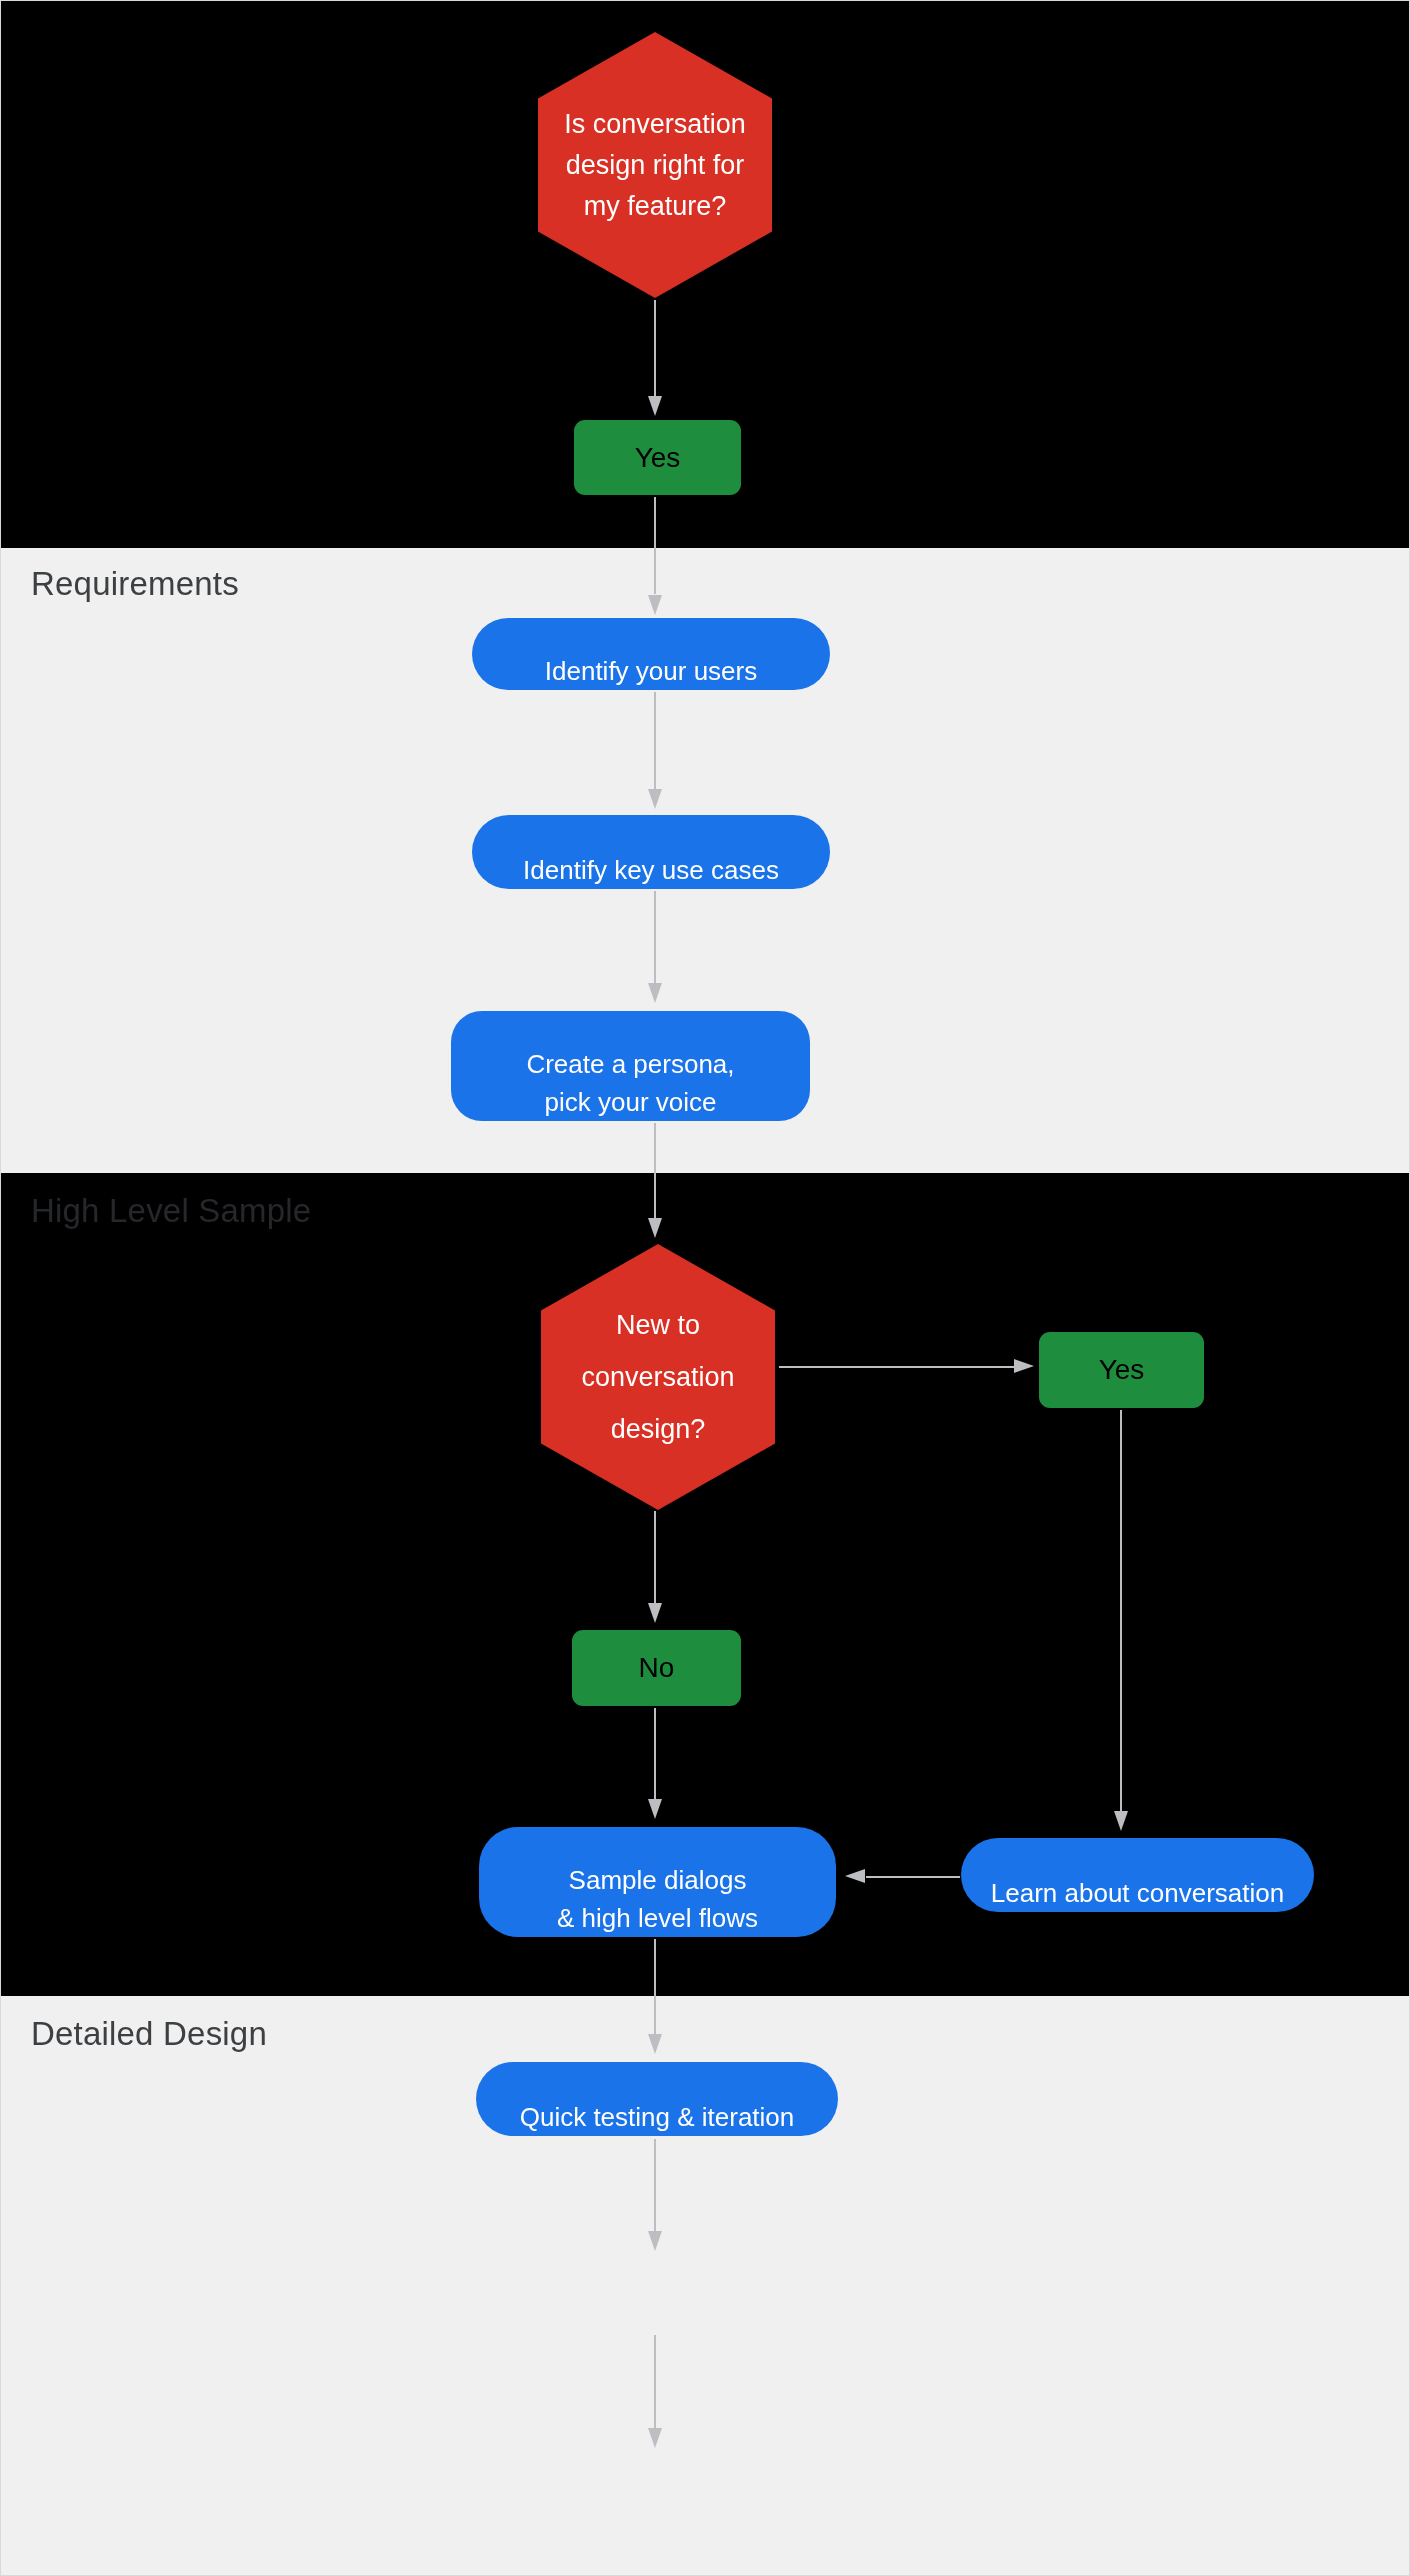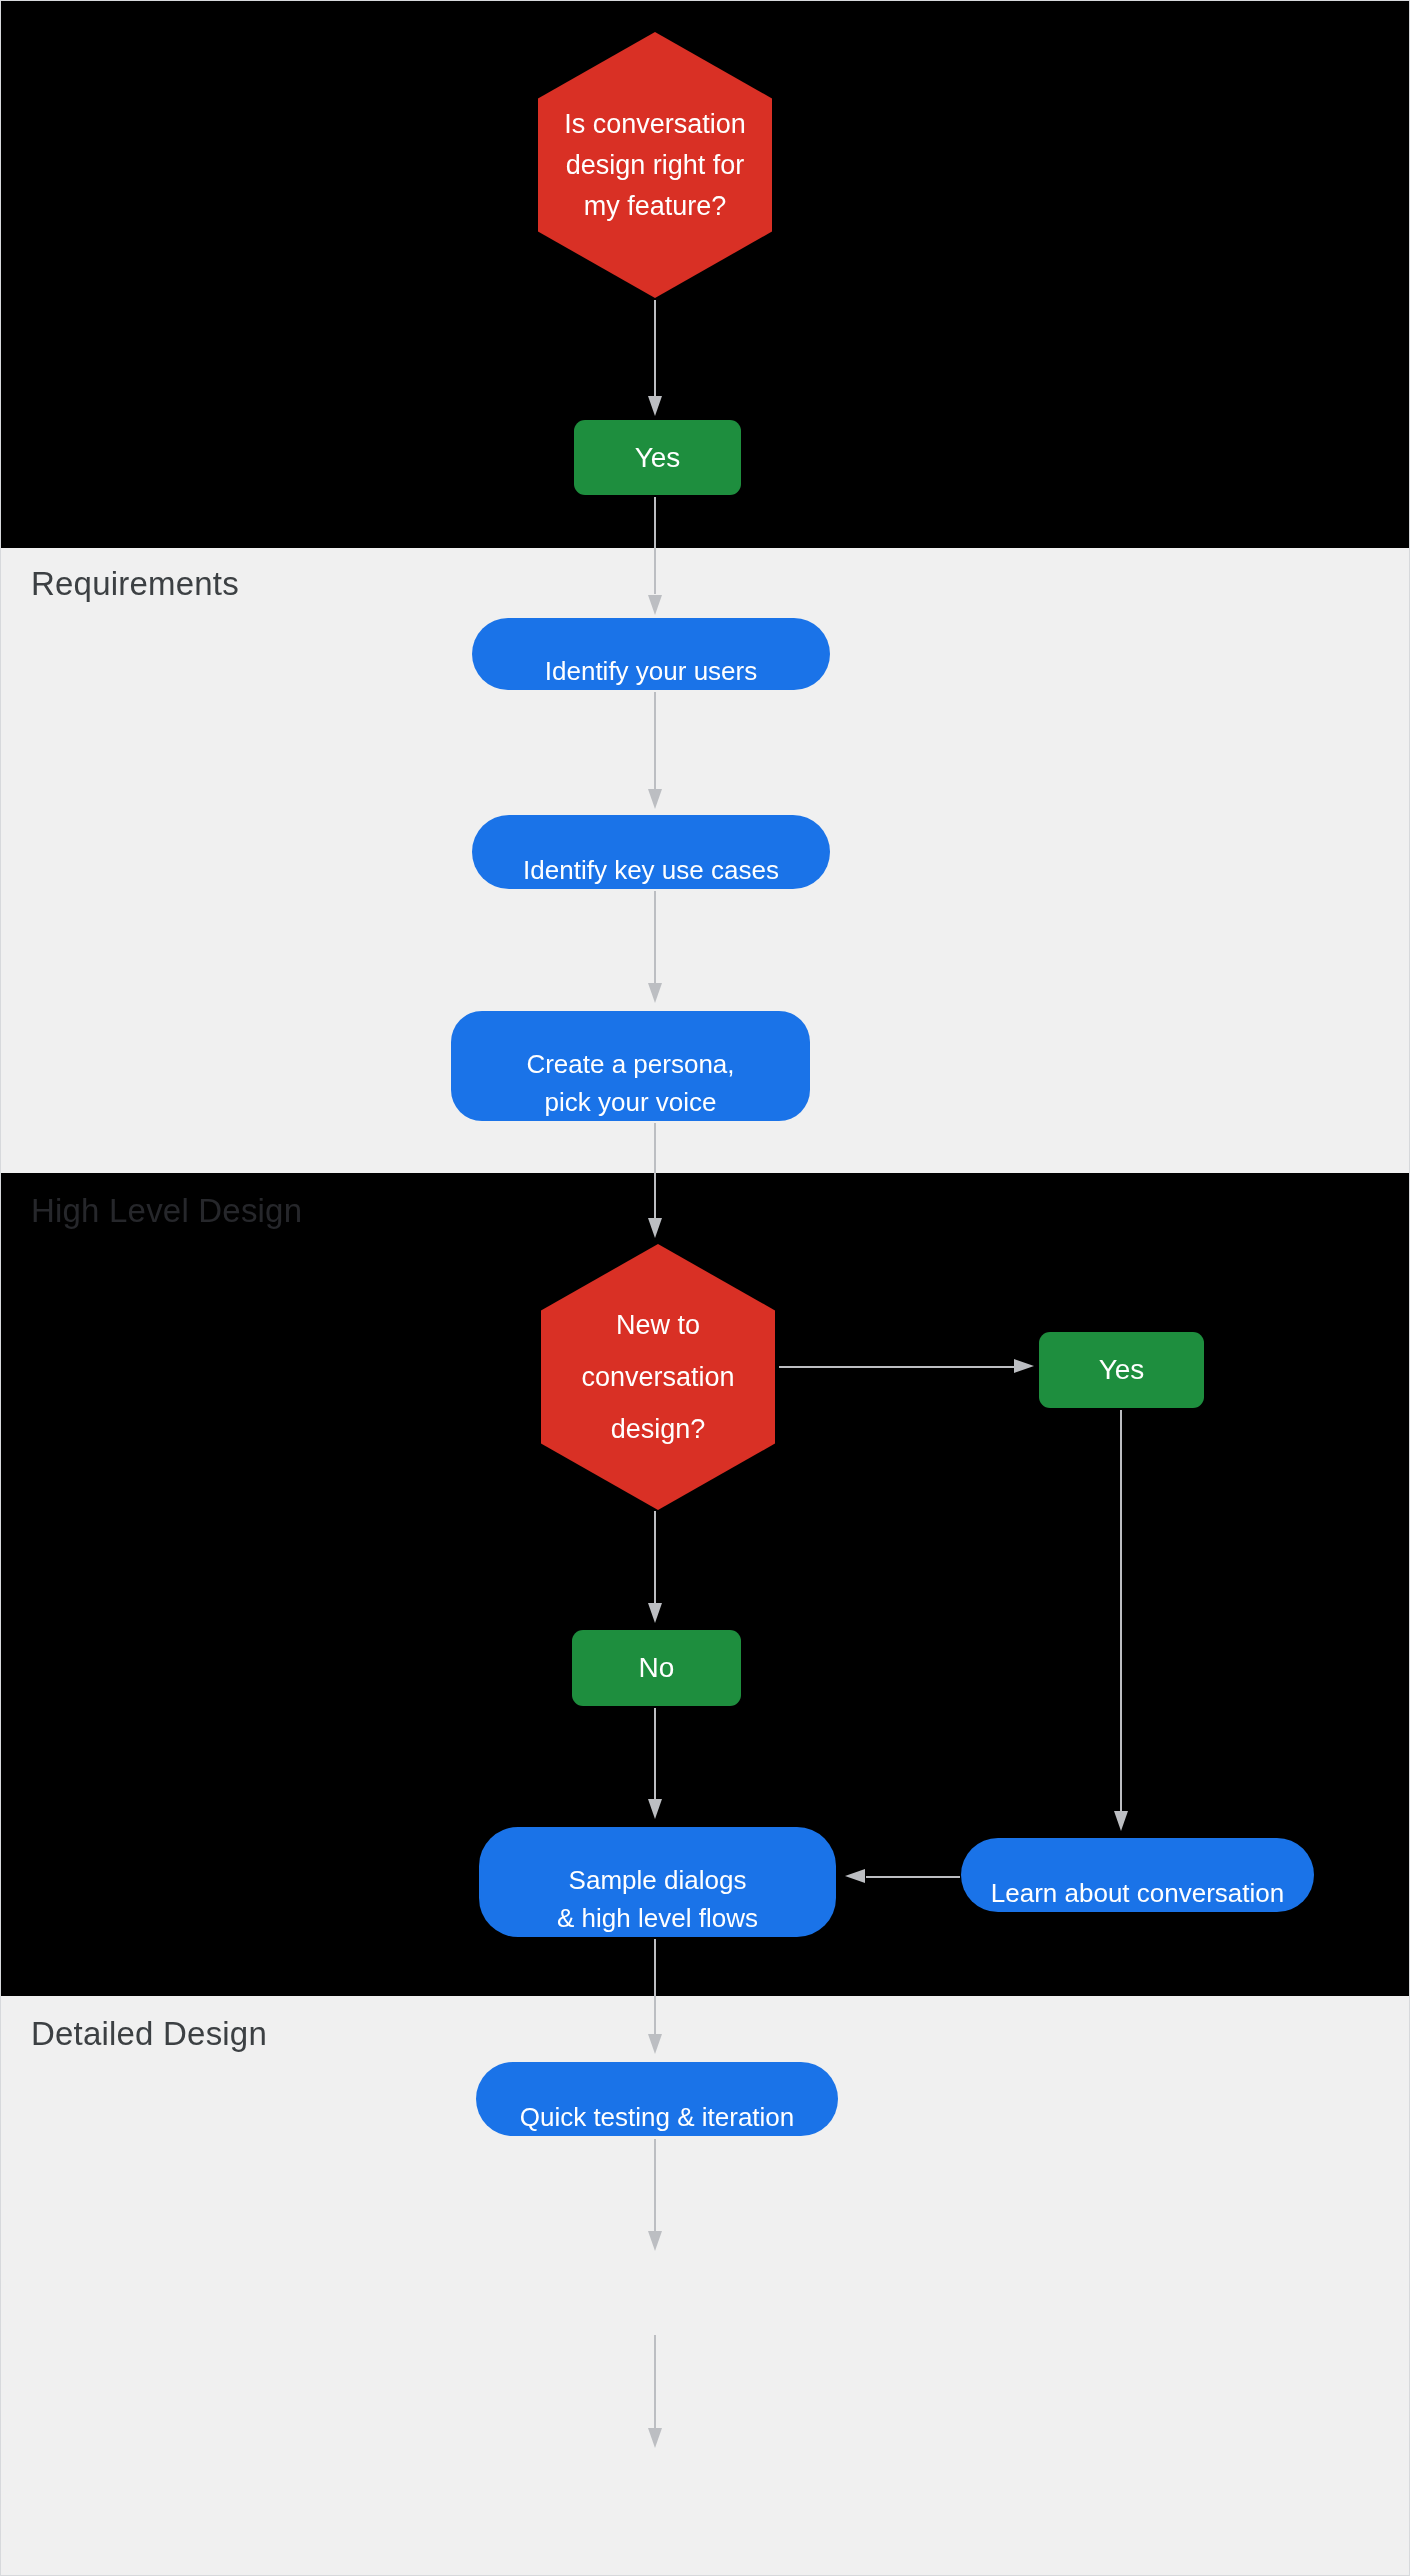--- a/index.html
+++ b/index.html
@@ -44,21 +44,21 @@
     background: var(--decision-red);
     color:#ffffff;
     display:flex; flex-direction:column;
     align-items:center; justify-content:center;
     text-align:center;
     font-size:27px; line-height:41px; font-weight:500;
   }
   .btn {
     position:absolute;
     background: var(--answer-green);
-    color:#ffffff;
+    color:#000000;
     border-radius:11px;
     display:flex; align-items:center; justify-content:center;
     font-size:28px; font-weight:500;
     cursor:pointer;
   }
   .pill {
     position:absolute;
     background: var(--step-blue);
     color:#ffffff;
     border-radius:39px;
@@ -85,21 +85,21 @@
 <body>
 
 <div class="canvas">
 
   <div class="section dark" style="top:0; height:547px;"></div>
   <div class="section light" style="top:547px; height:625px;"></div>
   <div class="section dark" style="top:1172px; height:823px;"></div>
   <div class="section light" style="top:1995px; height:577px;"></div>
 
   <div class="section-label on-light" style="left:30px; top:564px;">Requirements</div>
-  <div class="section-label on-dark" style="left:30px; top:1191px;">High Level Design</div>
+  <div class="section-label on-dark" style="left:30px; top:1191px;">High Level Sample</div>
   <div class="section-label on-light" style="left:30px; top:2014px;">Detailed Design</div>
 
   <div class="hex" style="left:537px; top:31px; width:234px; height:266px;">
     <div>Is conversation</div>
     <div>design right for</div>
     <div>my feature?</div>
   </div>
 
   <div class="vline" style="left:653px; top:299px; height:97px;"></div>
   <div class="ah-down" style="left:647px; top:395px;"></div>

